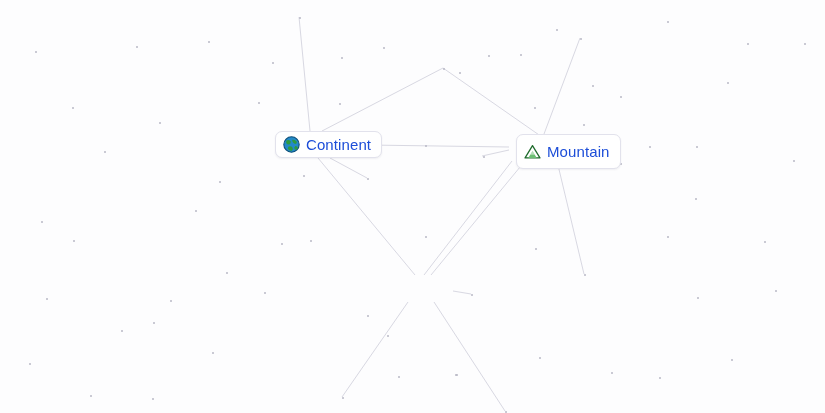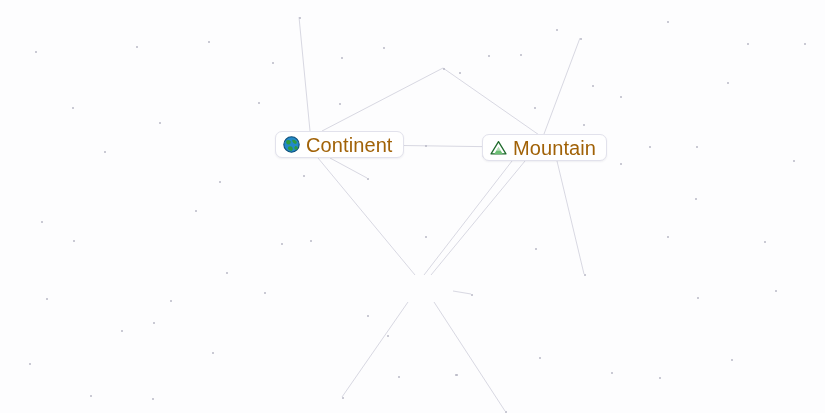--- a/index.html
+++ b/index.html
@@ -40,23 +40,23 @@
     padding: 4px 10px 4px 7px;
     background: #ffffff;
     border: 1px solid #e2e2ec;
     border-radius: 7px;
     box-shadow: 0 1px 2px rgba(60,60,90,0.07);
     white-space: nowrap;
     cursor: pointer;
     user-select: none;
   }
   .node-label {
-    font-size: 20px;
+    font-size: 15px;
     line-height: 18px;
-    color: #a16207;
+    color: #1d4ed8;
     letter-spacing: 0.1px;
   }
   .node-icon {
     width: 17px;
     height: 17px;
     flex: 0 0 17px;
     display: block;
   }
   .dot {
     position: absolute;
@@ -167,21 +167,21 @@
       <svg class="node-icon" viewBox="0 0 32 32">
         <circle cx="16" cy="16" r="14.5" fill="#2389c9" stroke="#0d4f77" stroke-width="2"></circle>
         <path d="M6 9 Q11 6 14 10 Q16 14 12 16 Q8 17 6 13 Z" fill="#2e9b3f"></path>
         <path d="M17 7 Q23 6 26 11 Q27 15 23 15 Q19 14 18 11 Z" fill="#2e9b3f"></path>
         <path d="M10 20 Q15 18 18 22 Q20 26 16 28 Q11 28 9 24 Z" fill="#2e9b3f"></path>
         <path d="M23 19 Q28 19 28 23 Q26 27 22 25 Q20 22 23 19 Z" fill="#2e9b3f"></path>
       </svg>
       <span class="node-label">Continent</span>
     </div>
 
-    <div class="node" id="node-mountain" style="left: 482px; top: 134px; min-width: 95px; height: 27px; justify-content: space-between;">
+    <div class="node" id="node-mountain" style="left: 516px; top: 134px; min-width: 95px; height: 35px; justify-content: space-between;">
       <svg class="node-icon" viewBox="0 0 32 32">
         <path d="M16 5 L30 28 L2 28 Z" fill="#ffffff" stroke="#1f6b2c" stroke-width="2.4" stroke-linejoin="round"></path>
         <path d="M16 15 L24 28 L8 28 Z" fill="#6cbf73"></path>
         <path d="M16 15 L20.5 22 L11.5 22 Z" fill="#eef7ef" opacity="0.55"></path>
       </svg>
       <span class="node-label">Mountain</span>
     </div>
 
 
   </div>

